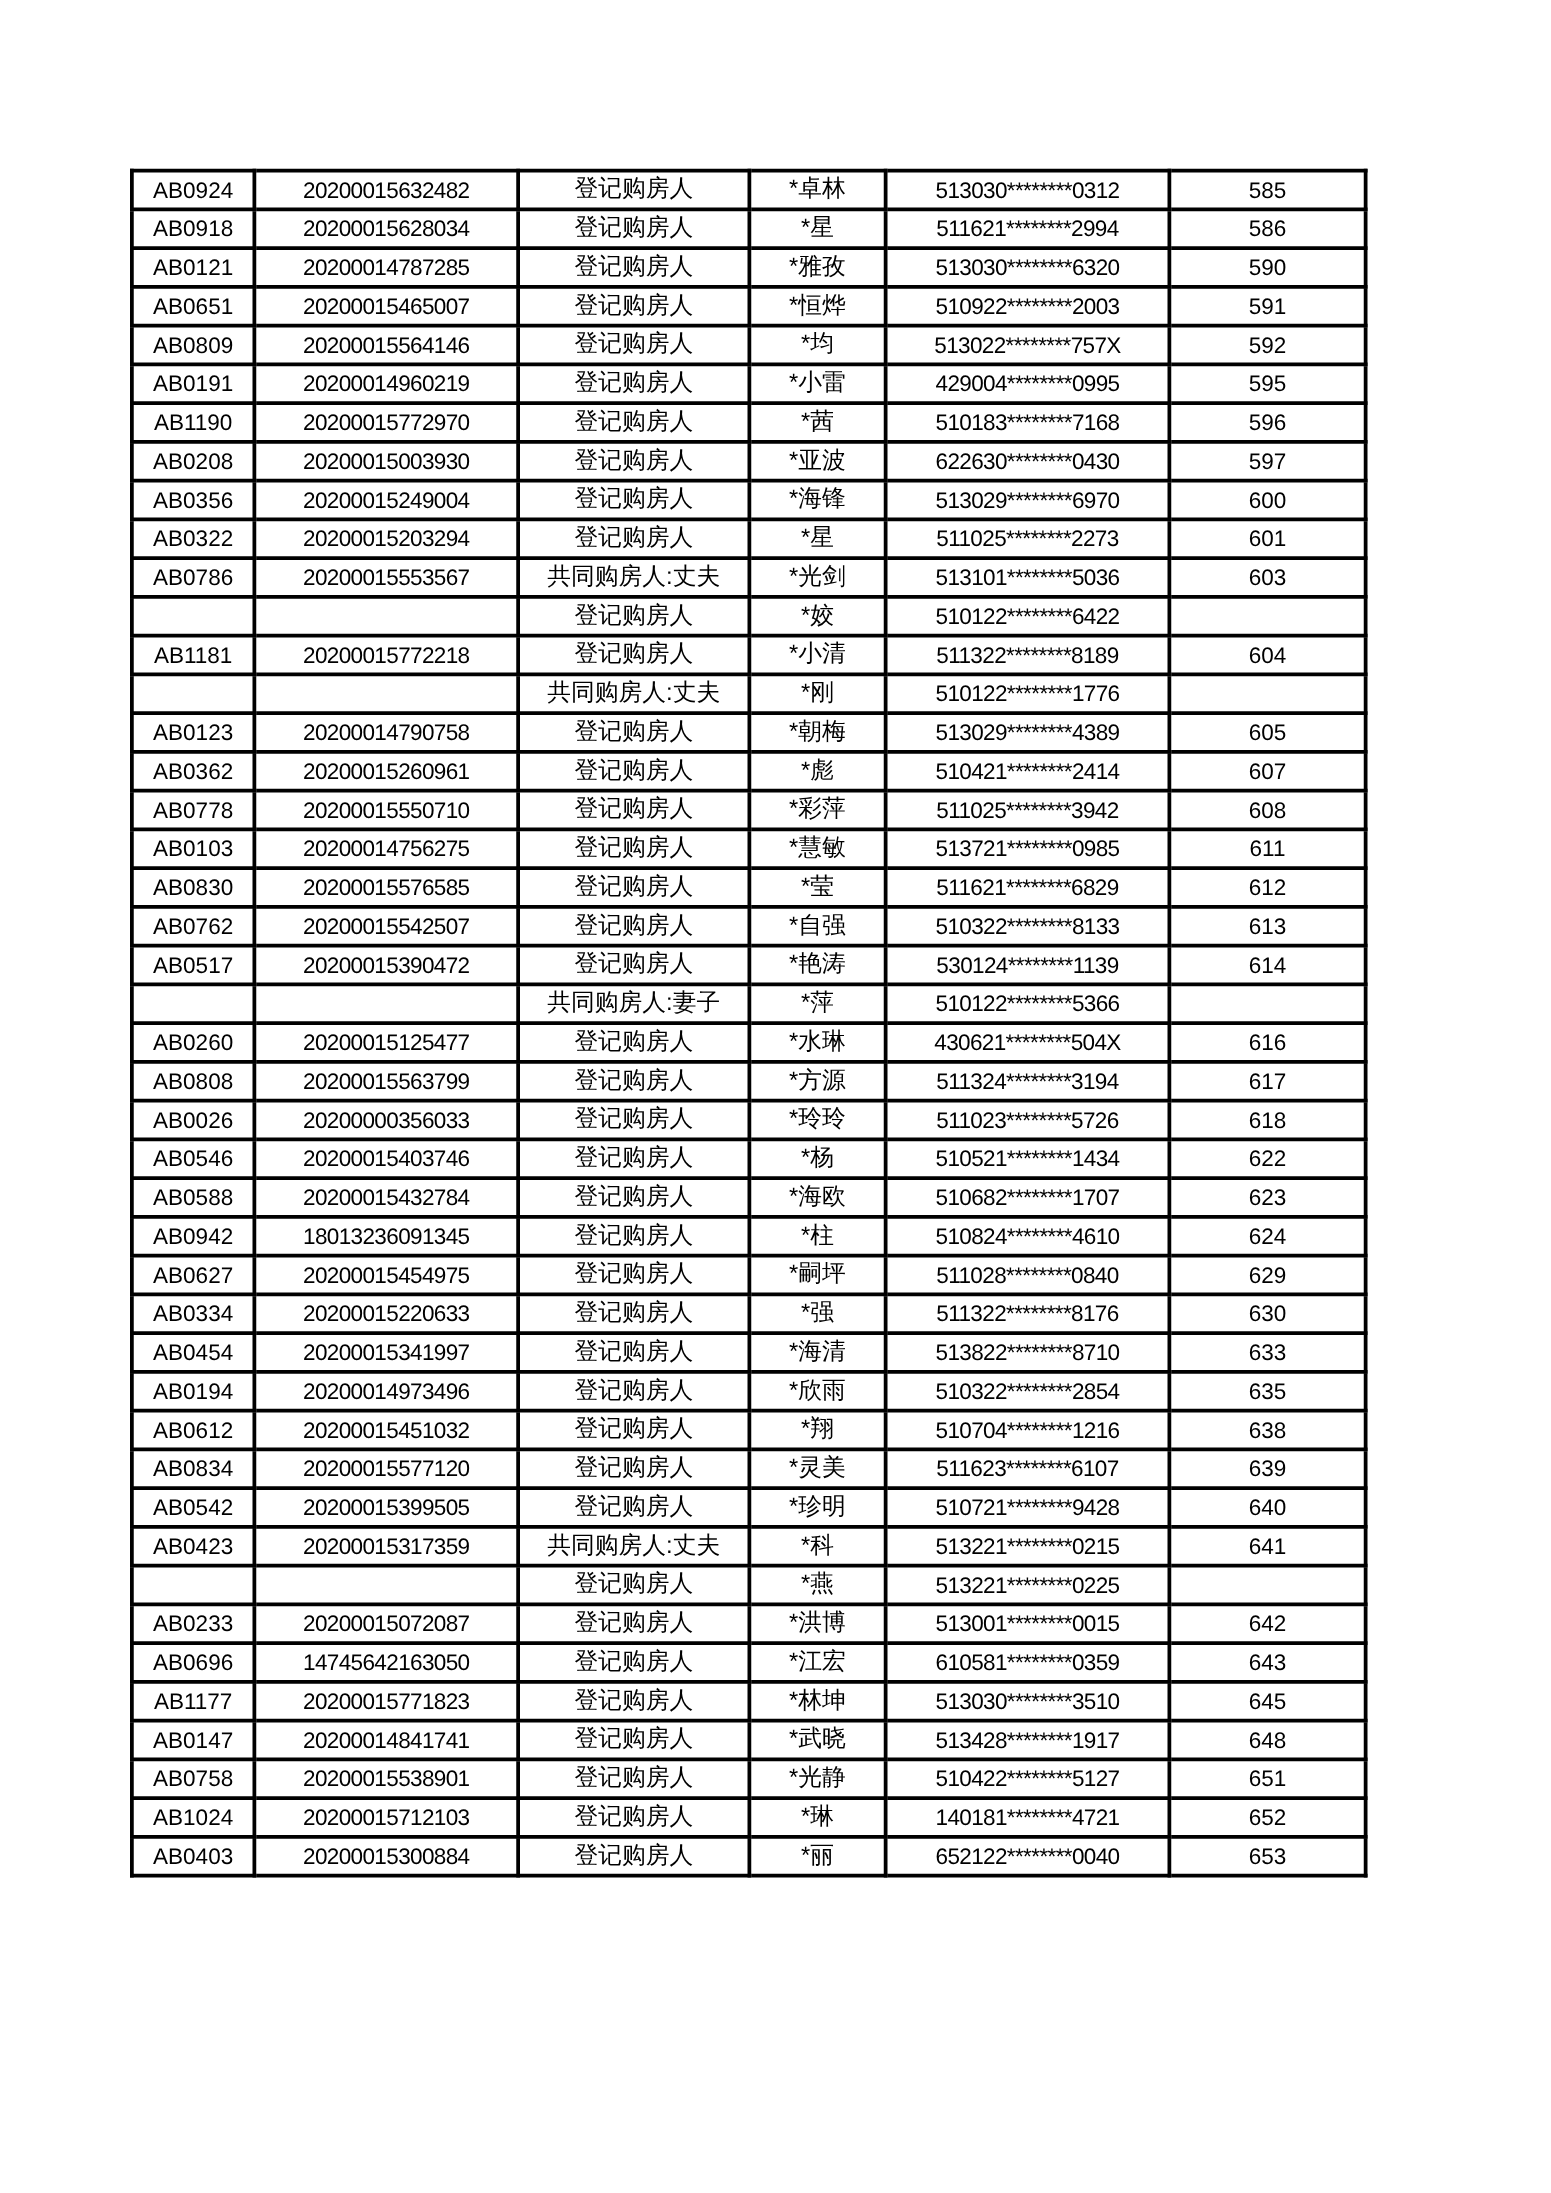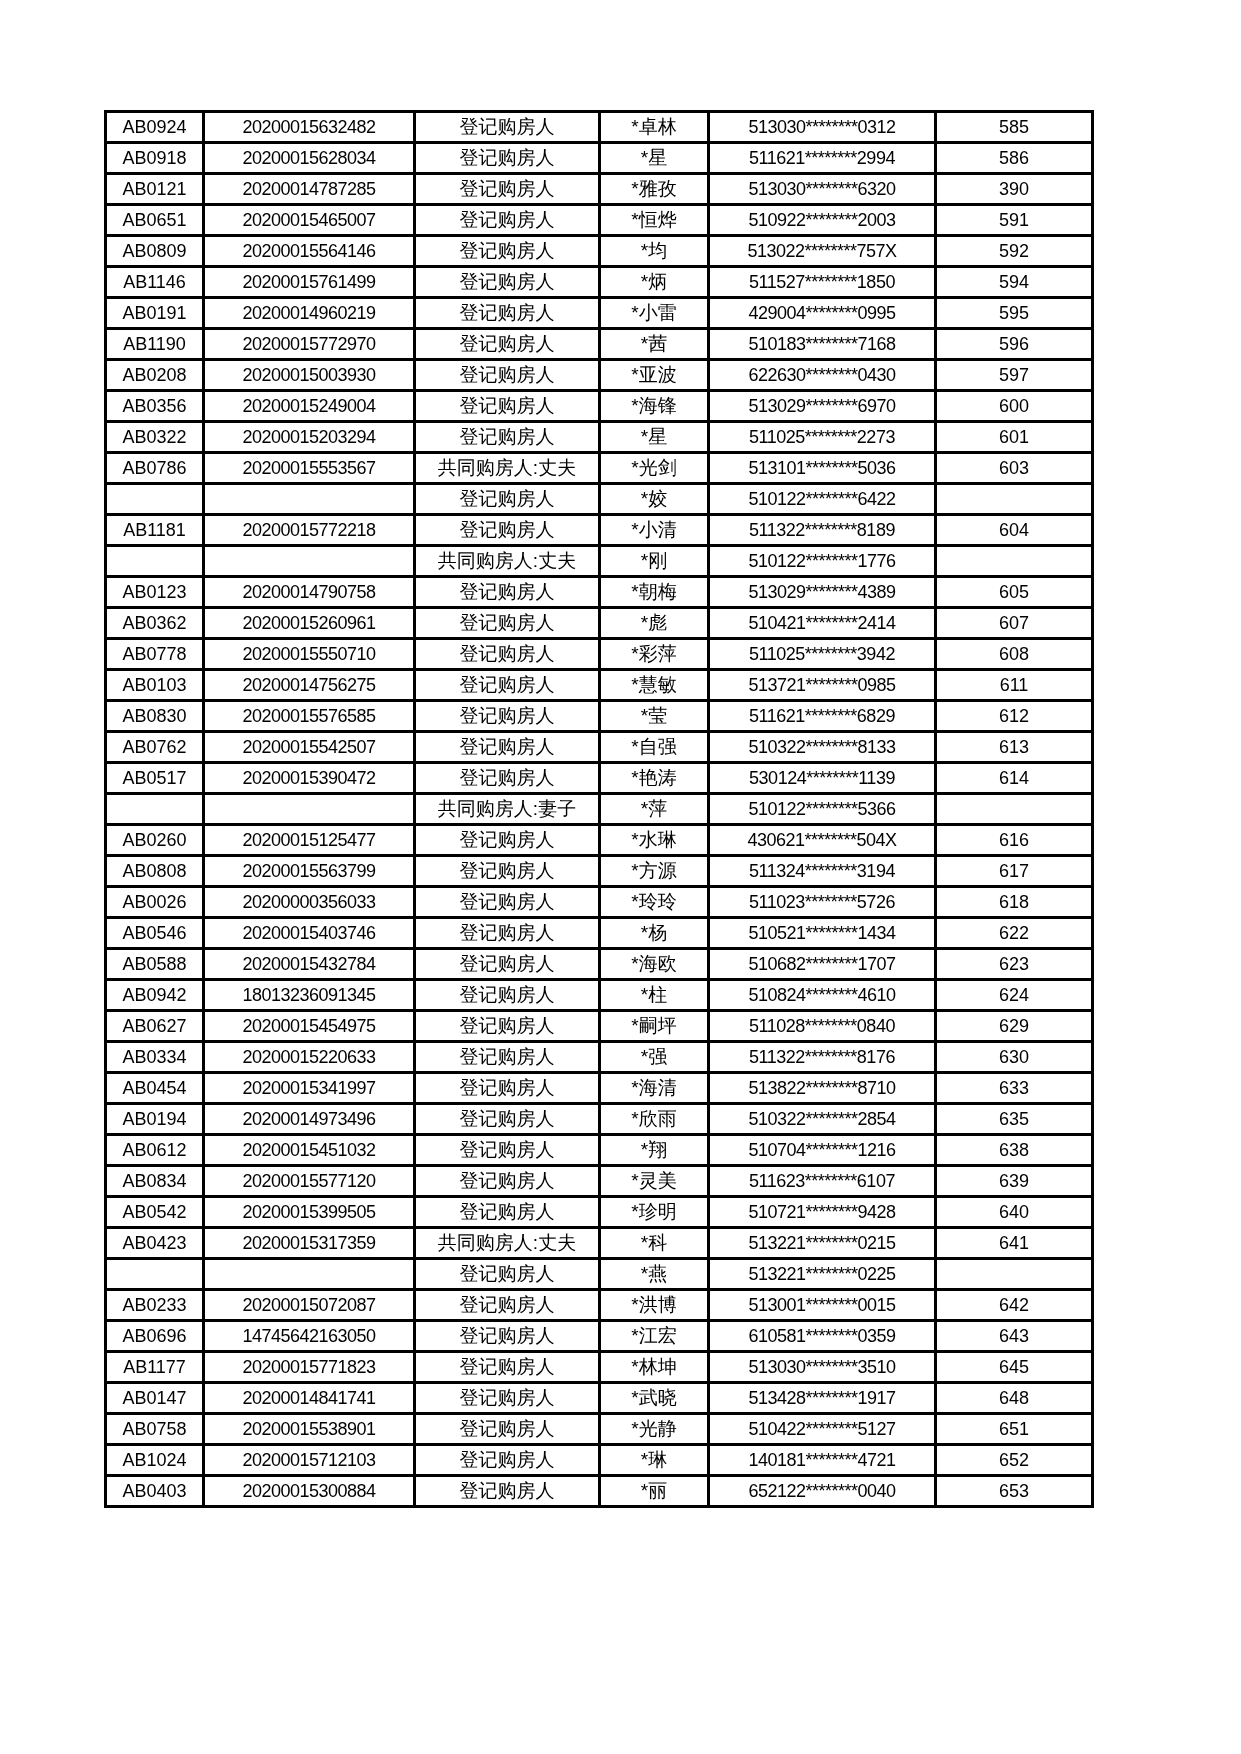--- a/index.html
+++ b/index.html
@@ -17,20 +17,21 @@
   .sheet {
     position: absolute;
     left: 104px;
     top: 110px;
   }
   table.registry {
     border-collapse: collapse;
     table-layout: fixed;
     width: 987px;
     background: #ffffff;
+    margin-top: 25px;
   }
   table.registry td {
     border: 3px solid #000000;
     height: 28px;
     padding: 0 2px;
     text-align: center;
     vertical-align: middle;
     font-size: 18px;
     line-height: 28px;
     white-space: nowrap;
@@ -76,45 +77,37 @@
           <td class="c3">*星</td>
           <td class="c4">511621********2994</td>
           <td class="c5">586</td>
         </tr>
         <tr>
           <td class="c0">AB0121</td>
           <td class="c1">20200014787285</td>
           <td class="c2">登记购房人</td>
           <td class="c3">*雅孜</td>
           <td class="c4">513030********6320</td>
-          <td class="c5">390</td>
+          <td class="c5">590</td>
         </tr>
         <tr>
           <td class="c0">AB0651</td>
           <td class="c1">20200015465007</td>
           <td class="c2">登记购房人</td>
           <td class="c3">*恒烨</td>
           <td class="c4">510922********2003</td>
           <td class="c5">591</td>
         </tr>
         <tr>
           <td class="c0">AB0809</td>
           <td class="c1">20200015564146</td>
           <td class="c2">登记购房人</td>
           <td class="c3">*均</td>
           <td class="c4">513022********757X</td>
           <td class="c5">592</td>
-        </tr>
-        <tr>
-          <td class="c0">AB1146</td>
-          <td class="c1">20200015761499</td>
-          <td class="c2">登记购房人</td>
-          <td class="c3">*炳</td>
-          <td class="c4">511527********1850</td>
-          <td class="c5">594</td>
         </tr>
         <tr>
           <td class="c0">AB0191</td>
           <td class="c1">20200014960219</td>
           <td class="c2">登记购房人</td>
           <td class="c3">*小雷</td>
           <td class="c4">429004********0995</td>
           <td class="c5">595</td>
         </tr>
         <tr>

